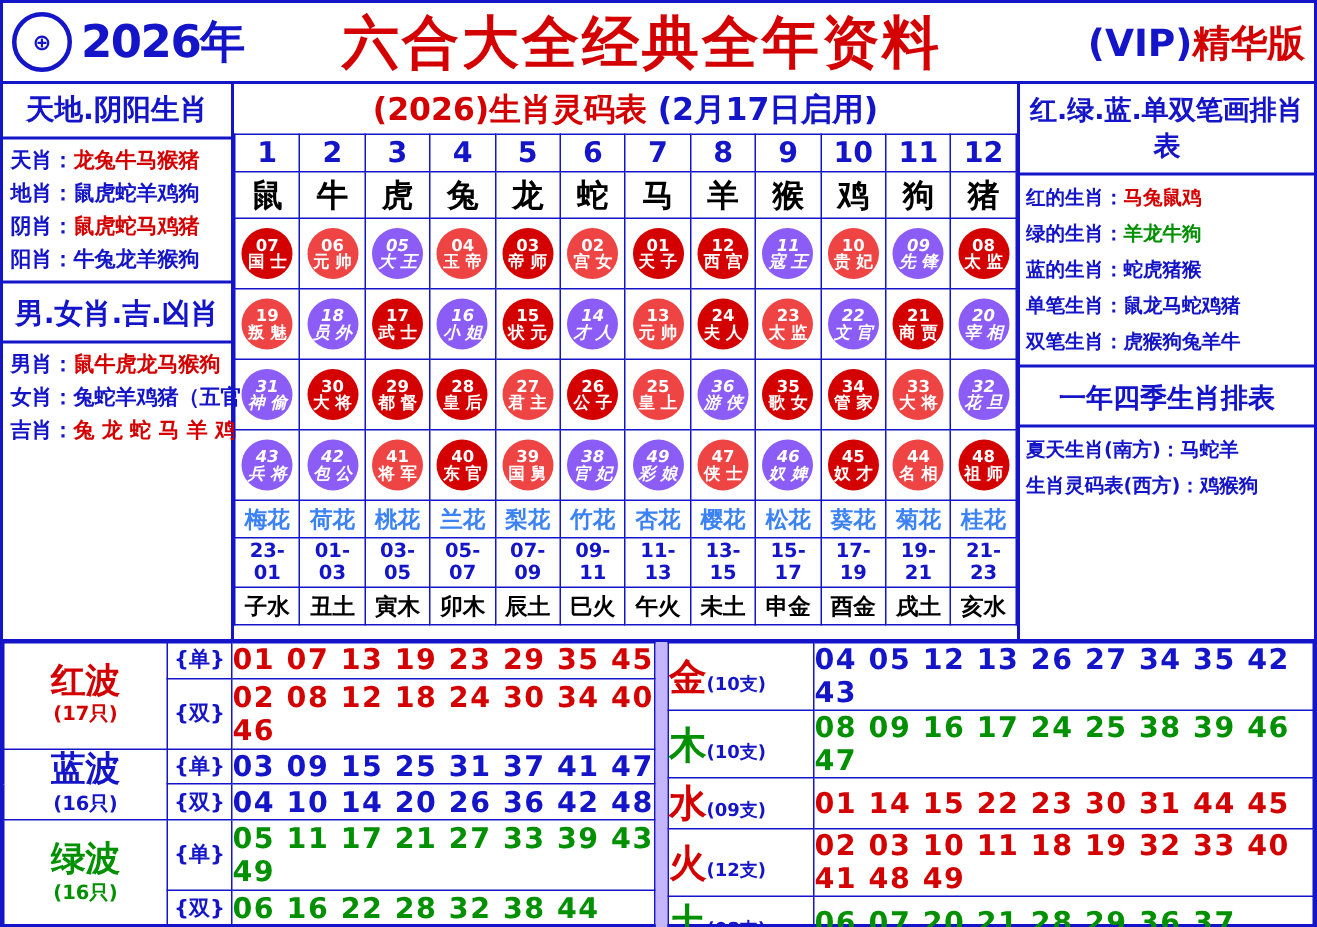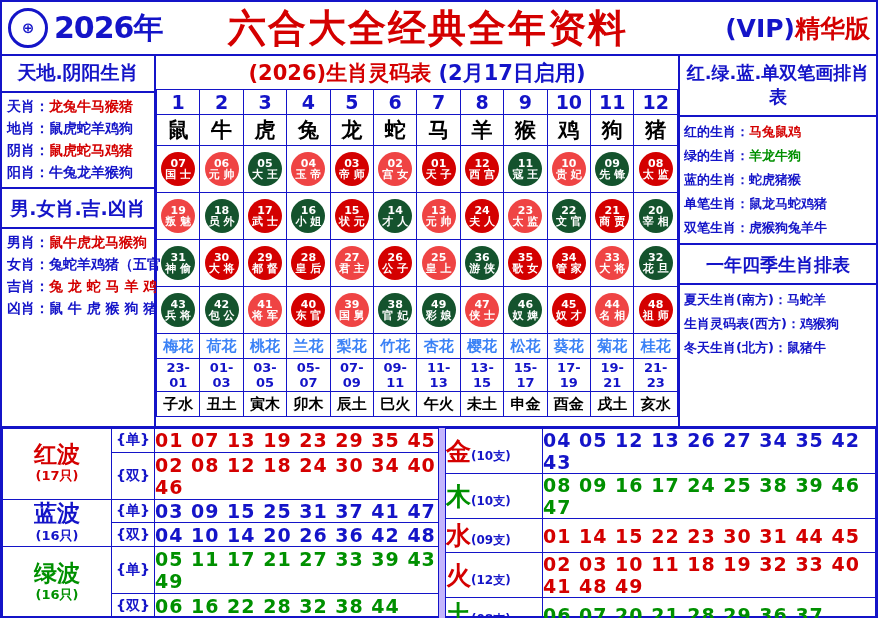--- a/index.html
+++ b/index.html
@@ -41,30 +41,30 @@
   .name-row td{font-size:21px;font-weight:bold;color:#000;height:26px;}
   .ball-row td{height:44px;padding:1px 0;}
   .flower-row td{font-size:15px;font-weight:bold;color:#3b82f6;height:22px;}
   .range-row td{font-size:13px;font-weight:bold;color:#1414c8;height:20px;}
   .elem-row td{font-size:15px;font-weight:bold;color:#000;height:22px;}
   .ball{width:34px;height:34px;border-radius:50%;margin:1px auto;display:flex;flex-direction:column;align-items:center;justify-content:center;color:#fff;line-height:1;}
   .ball .bn{font-size:11px;font-weight:bold;}
   .ball .bt{font-size:11px;font-weight:bold;white-space:nowrap;}
   .b-red{background:#d40000;}
   .b-blue{background:#ef4444;}
-  .b-green{background:#14532d;}
+  .b-green{background:#8b5cf6;font-style:italic;}
   
   .rt{font-size:13px;font-weight:bold;padding:3px 4px;color:#1414c8;white-space:nowrap;}
   .rt .red{color:#d40000;}
   .rt .green{color:#009000;}
   .rt .blue{color:#1414c8;}
   .rsec-title{text-align:center;font-size:18px;font-weight:bold;color:#1414c8;padding:5px 0 3px;}
   
   .bottom{display:flex;height:190px;}
-  .bl{width:443px;border-right:6px solid #c4b5fd;box-sizing:border-box;}
+  .bl{width:443px;border-right:8px solid #c4b5fd;box-sizing:border-box;}
   .br{flex:1;box-sizing:border-box;}
   table.wave{border-collapse:collapse;width:100%;height:100%;table-layout:fixed;}
   table.wave td{border:1px solid #1414c8;padding:0;}
   .wname{width:108px;text-align:center;font-weight:bold;}
   .wname .n{font-size:23px;display:block;line-height:1.1;}
   .wname .c{font-size:13px;display:block;}
   .wtag{width:42px;text-align:center;font-size:14px;font-weight:bold;color:#1414c8;}
   .wnums{font-size:19px;font-weight:bold;letter-spacing:1px;padding-left:4px;}
   .red{color:#d40000;}
   .green{color:#009000;}
@@ -100,21 +100,20 @@
       <div class="lrow"><span class="lbl">天肖：</span><span class="red">龙兔牛马猴猪</span></div>
       <div class="lrow"><span class="lbl">地肖：</span><span class="blue">鼠虎蛇羊鸡狗</span></div>
       <div class="lrow"><span class="lbl">阴肖：</span><span class="red">鼠虎蛇马鸡猪</span></div>
       <div class="lrow"><span class="lbl">阳肖：</span><span class="blue">牛兔龙羊猴狗</span></div>
       <div class="divider"></div>
       <div class="lt-title">男.女肖.吉.凶肖</div>
       <div class="divider"></div>
       <div class="lrow"><span class="lbl">男肖：</span><span class="red">鼠牛虎龙马猴狗</span></div>
       <div class="lrow"><span class="lbl">女肖：</span><span class="blue">兔蛇羊鸡猪（五官</span></div>
       <div class="lrow"><span class="lbl">吉肖：</span><span class="red">兔 龙 蛇 马 羊 鸡</span></div>
-      <div class="lrow"><span class="lbl">凶肖：</span><span class="blue">鼠 牛 虎 猴 狗 猪</span></div>
     </div>
 
     <div class="col-mid">
       <div class="mid-title">
         <span class="r">(2026)生肖灵码表</span>
         <span class="b">(2月17日启用)</span>
       </div>
       <table class="zodiac">
         <tbody>
             <tr class="num-row">
@@ -493,21 +492,20 @@
       <div class="rt"><span>红的生肖：</span><span class="red">马兔鼠鸡</span></div>
       <div class="rt"><span>绿的生肖：</span><span class="green">羊龙牛狗</span></div>
       <div class="rt"><span>蓝的生肖：</span><span class="blue">蛇虎猪猴</span></div>
       <div class="rt"><span>单笔生肖：</span><span class="blue">鼠龙马蛇鸡猪</span></div>
       <div class="rt"><span>双笔生肖：</span><span class="blue">虎猴狗兔羊牛</span></div>
       <div class="divider"></div>
       <div class="rsec-title">一年四季生肖排表</div>
       <div class="divider"></div>
       <div class="rt"><span>夏天生肖(南方)：</span><span>马蛇羊</span></div>
       <div class="rt"><span>生肖灵码表(西方)：</span><span>鸡猴狗</span></div>
-      <div class="rt"><span>冬天生肖(北方)：</span><span>鼠猪牛</span></div>
     </div>
   </div>
 
   <div class="bottom">
     <div class="bl">
       <table class="wave">
         <tbody>
             <tr>
           <td class="wname" rowspan="2">
             <span class="n red">红波</span>

